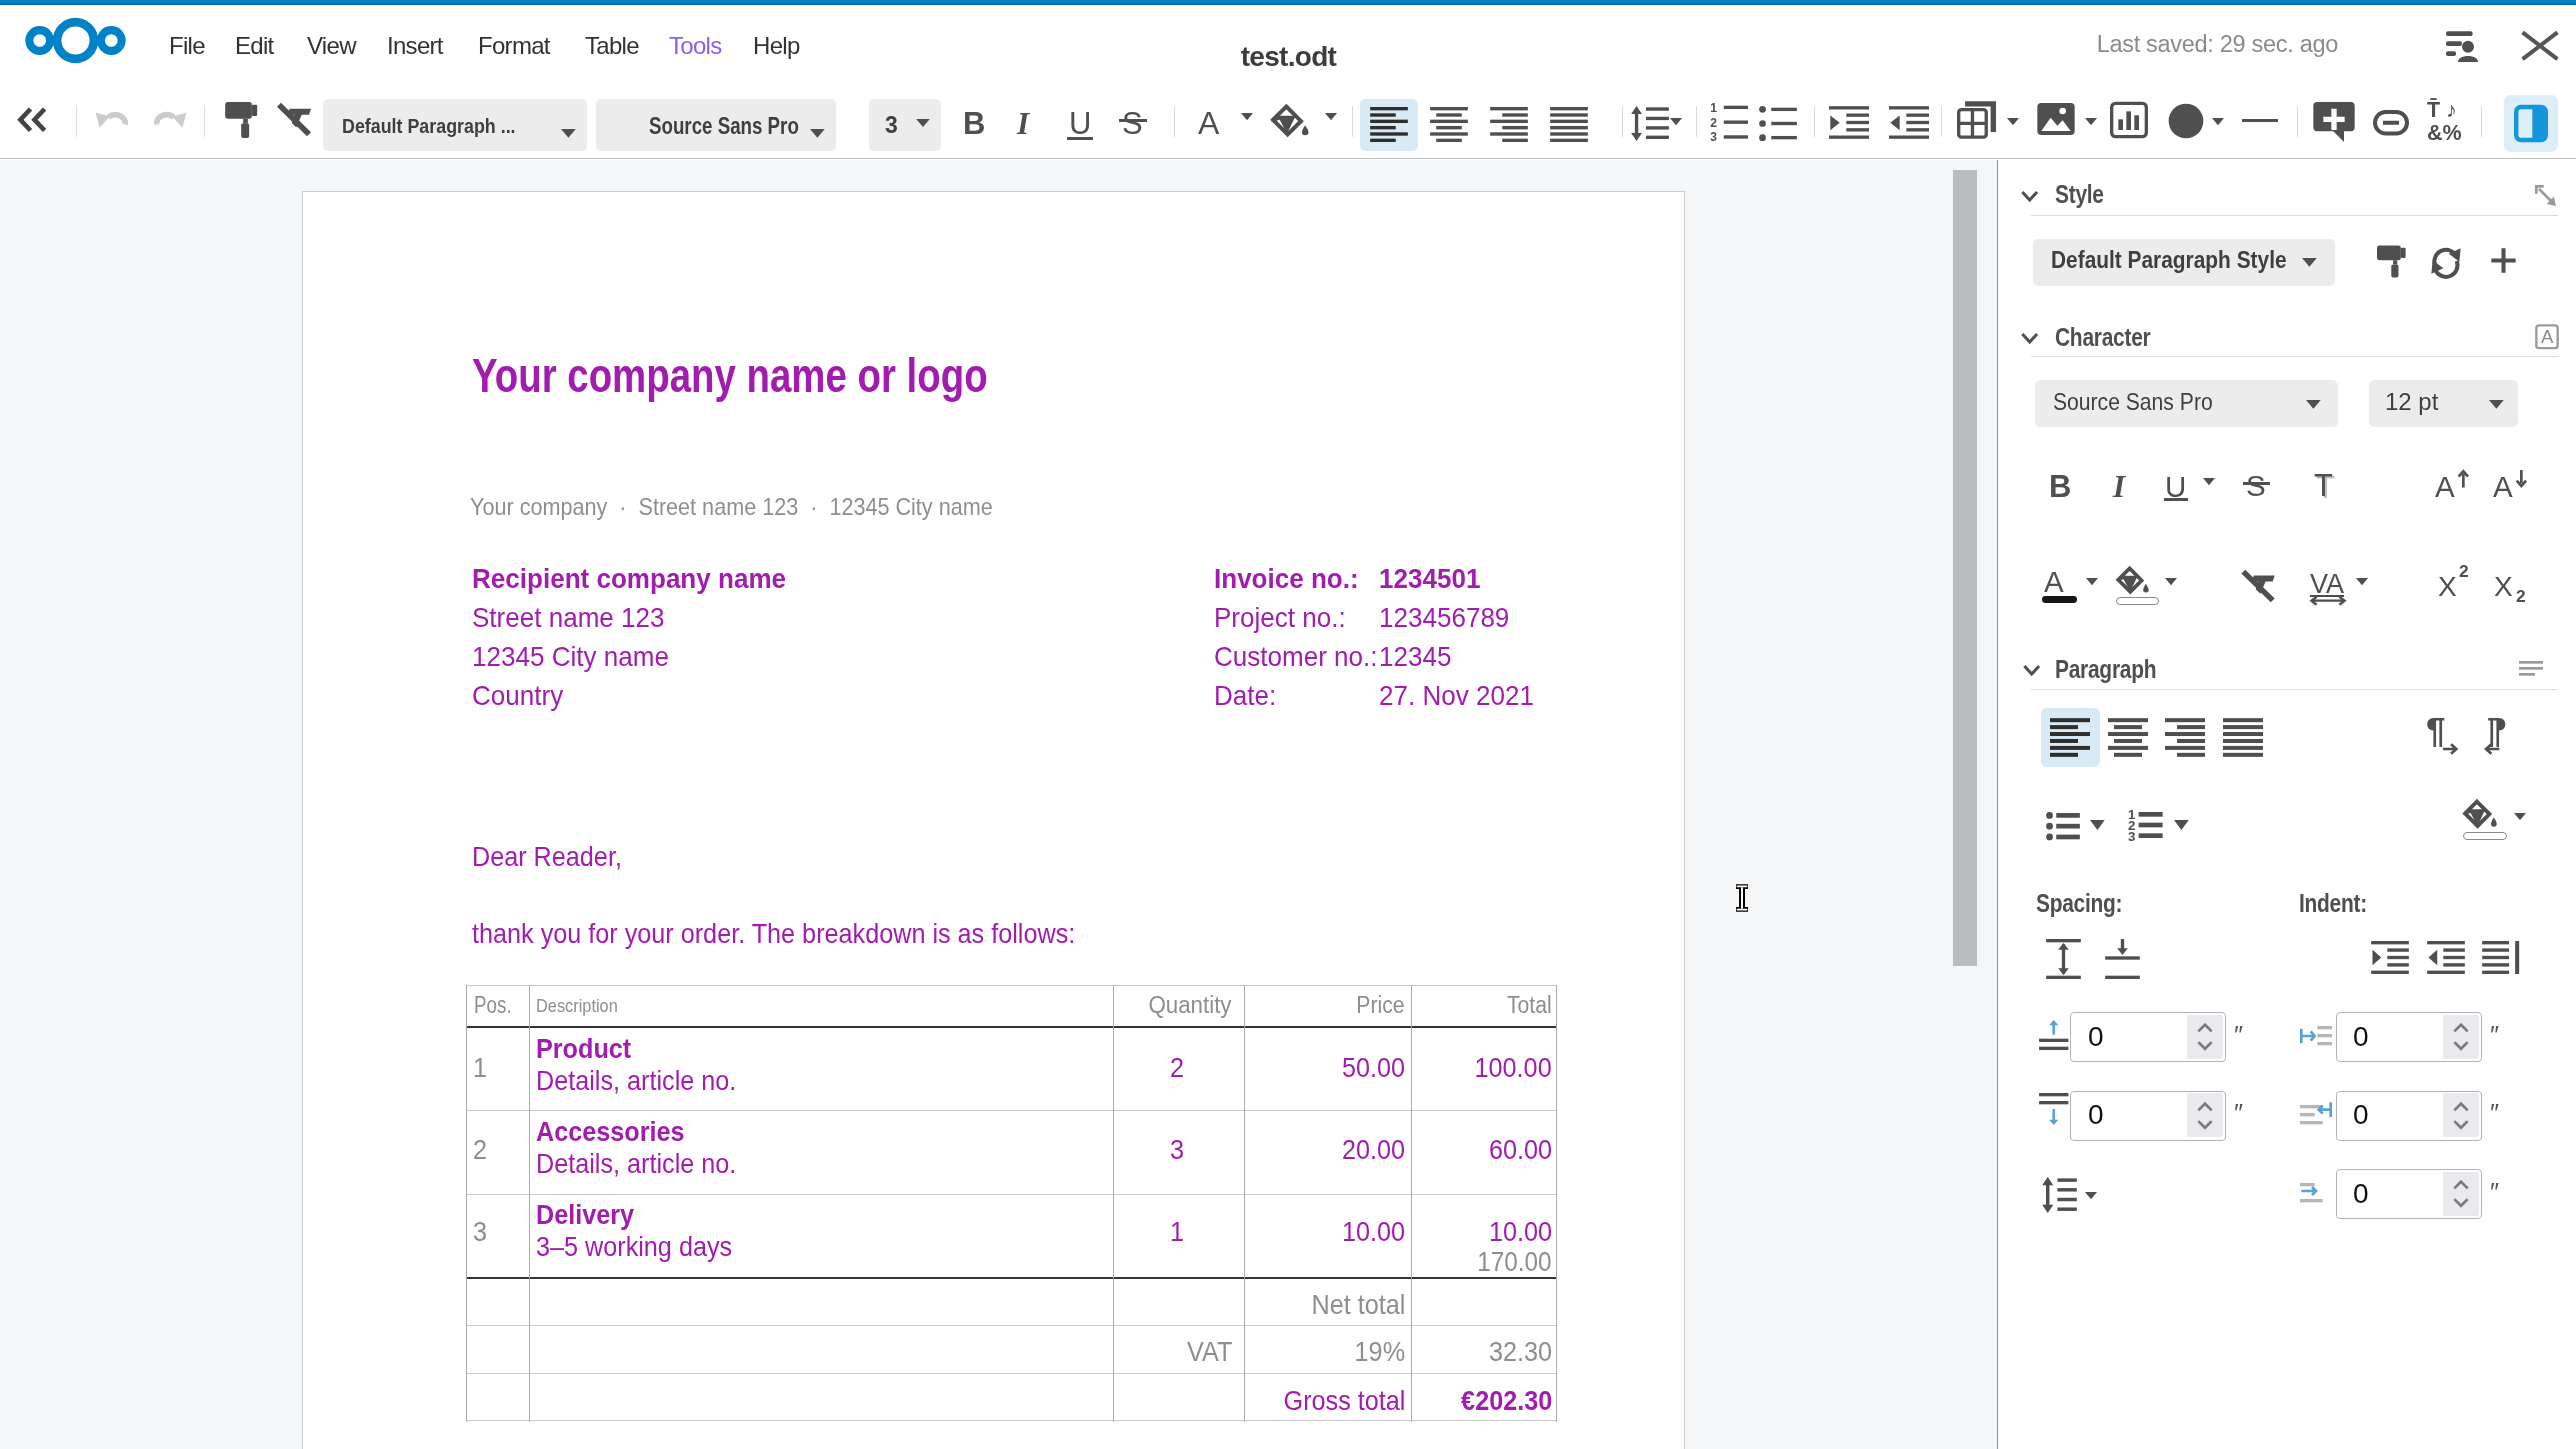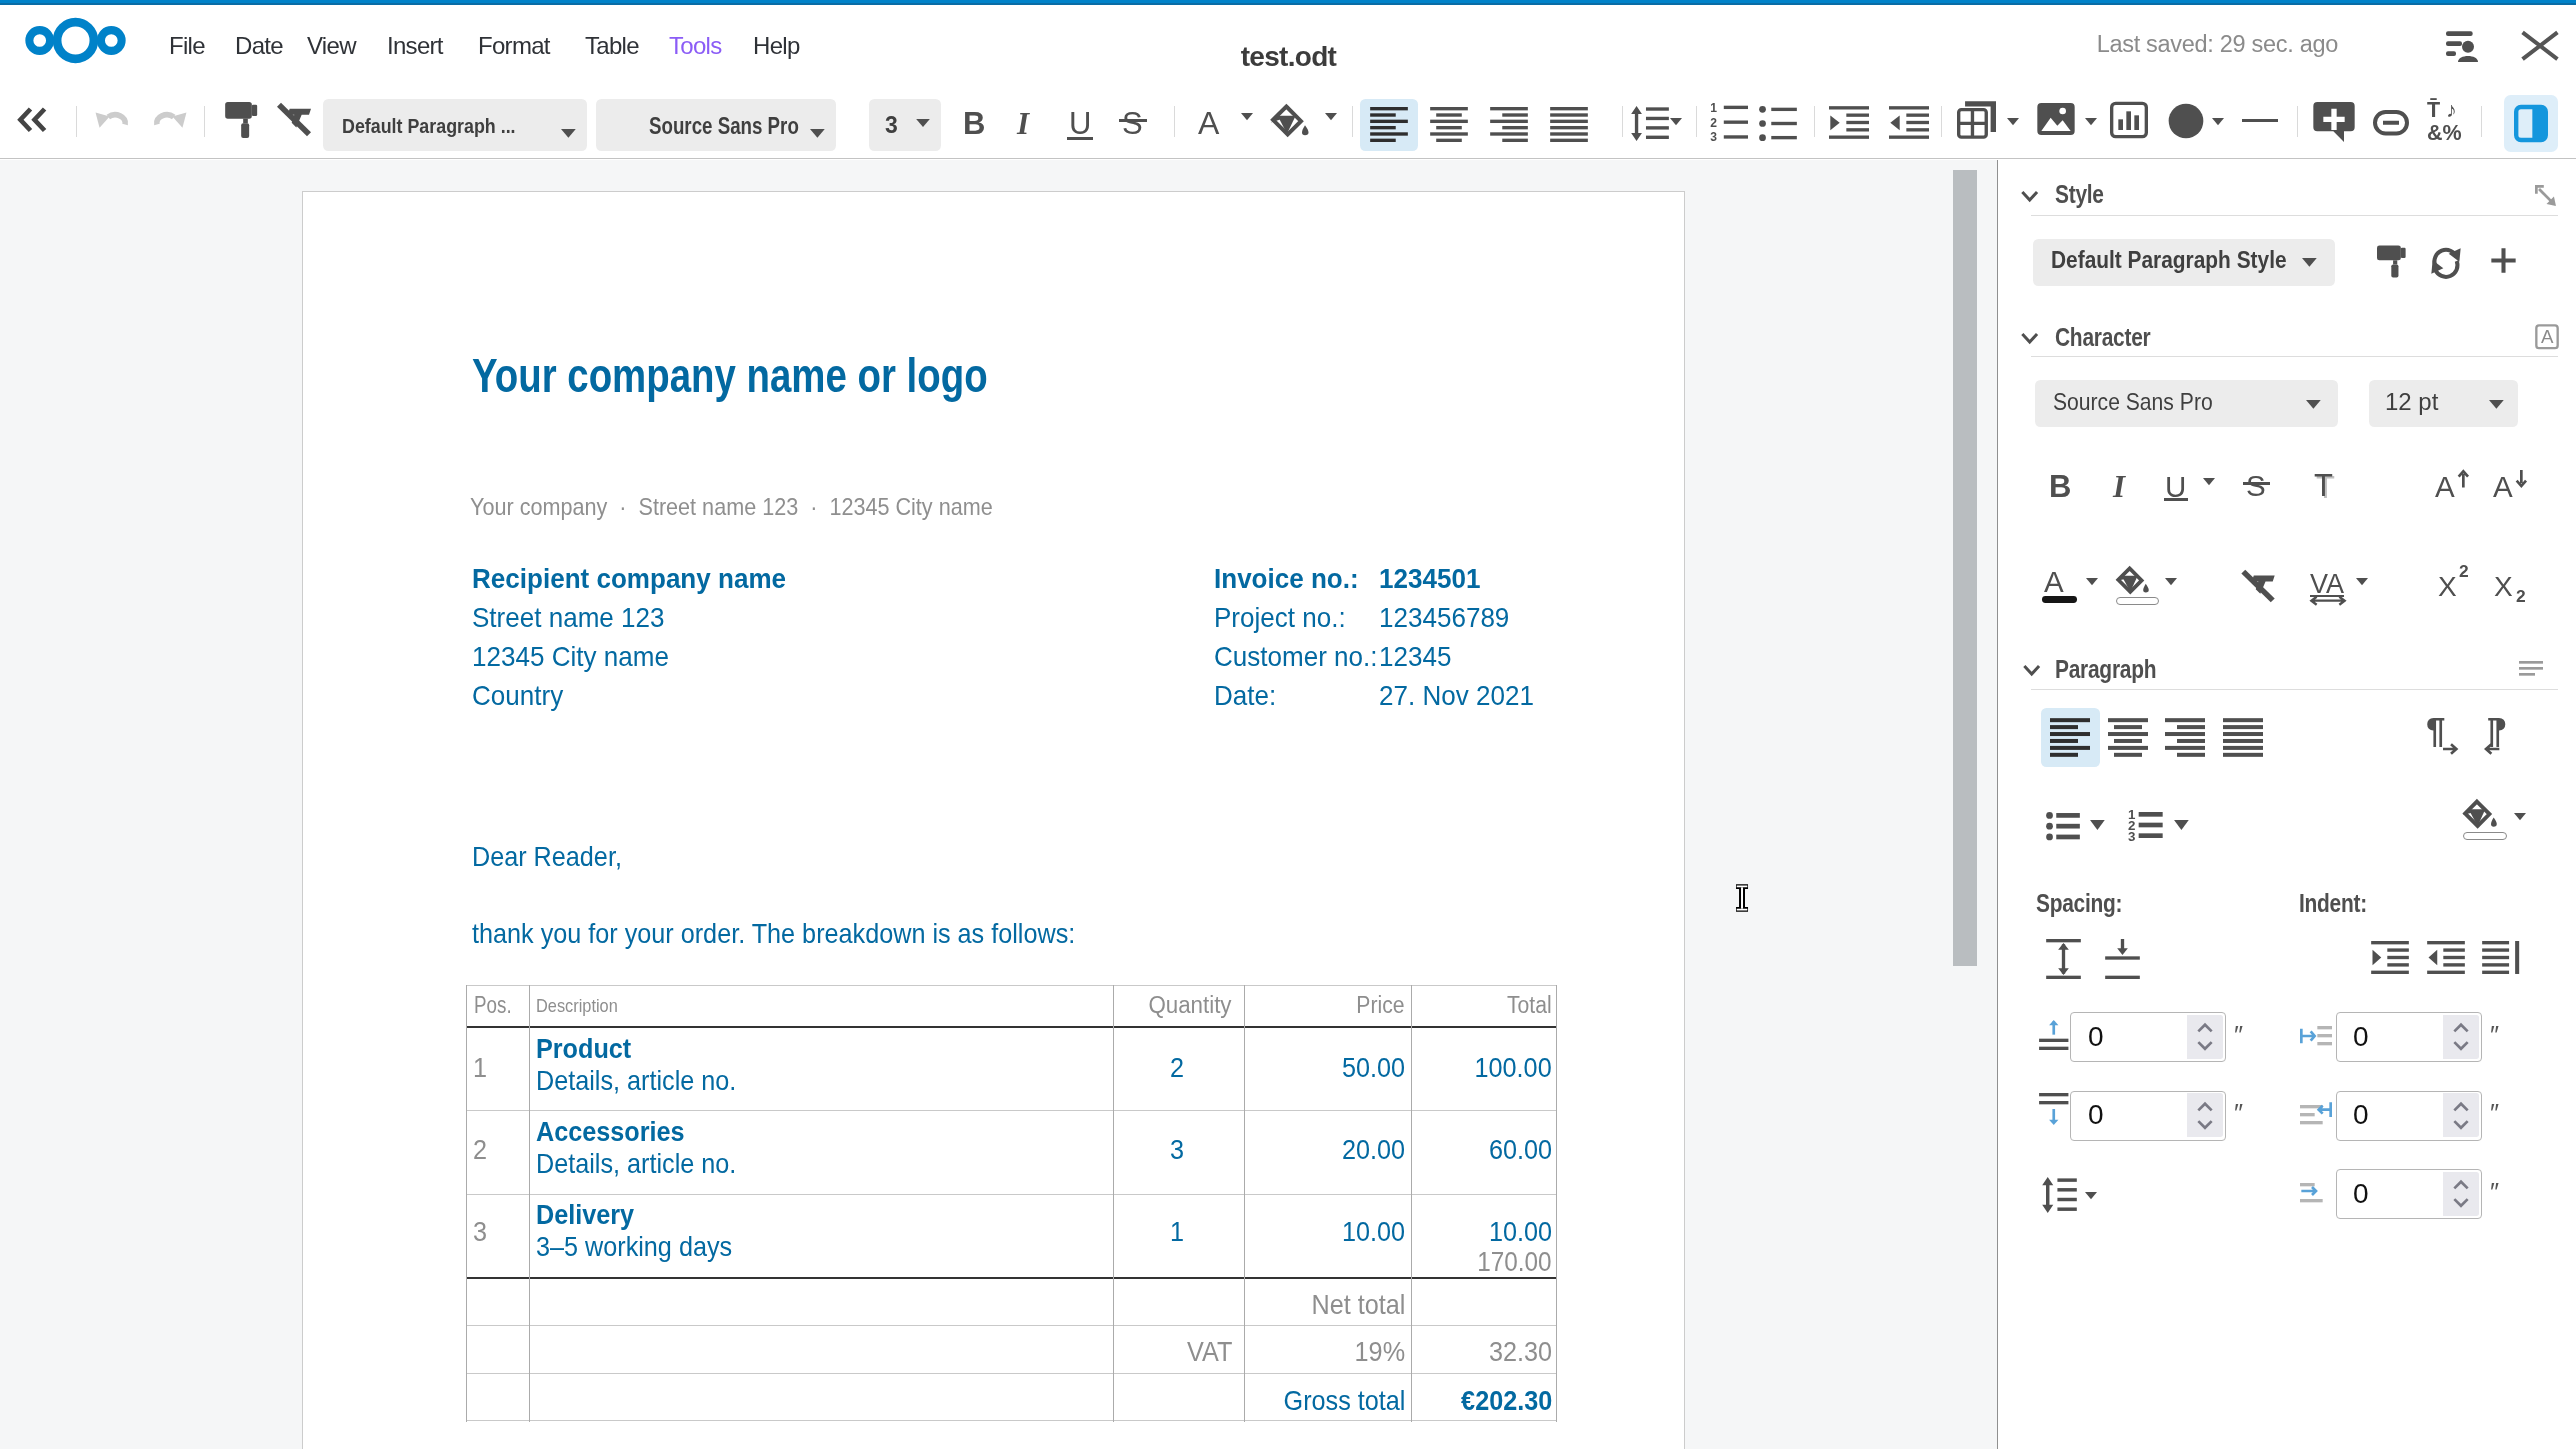--- a/index.html
+++ b/index.html
@@ -1,18 +1,18 @@
 <!DOCTYPE html>
 <html style="font-size:10.7px"><head><meta charset="utf-8">
 <style>
 html,body{margin:0;padding:0;}
 body{width:2576px;height:1449px;overflow:hidden;background:#fff;font-family:"Liberation Sans",sans-serif;}
 .a{position:absolute;}
 .t{position:absolute;white-space:nowrap;color:#333;}
-.d{position:absolute;white-space:nowrap;color:#0369a1;}
+.d{position:absolute;white-space:nowrap;color:#a21caf;}
 .g{color:#8e8e8e;}
 .b{font-weight:bold;}
 .sx{display:inline-block;transform:scaleX(0.9);transform-origin:0 50%;}
 .sxr{display:inline-block;transform:scaleX(0.9);transform-origin:100% 50%;}
 .sep{position:absolute;width:1.3px;height:31px;background:#dadada;top:106px;}
 .pill{position:absolute;background:#ececec;border-radius:5.4px;top:99px;height:52px;}
 .hl{position:absolute;height:1.3px;background:#c9c9c9;}
 .vl{position:absolute;width:1.3px;background:#ababab;}
 svg{position:absolute;overflow:visible;}
 .ic{fill:#4f4f4f;stroke:none;}
@@ -22,21 +22,21 @@
 <div class="a" style="left:0;top:0;width:2576px;height:4.7px;background:#0082c9;"></div>
 <div class="a" style="left:0;top:3.4px;width:2576px;height:1.3px;background:#0a6ca5;"></div>
 
 <svg class="a" style="left:24px;top:14.8px" width="103" height="51" viewBox="0 0 154 76">
  <circle cx="23.5" cy="38" r="15.5" fill="none" stroke="#0082c9" stroke-width="12"></circle>
  <circle cx="130.5" cy="38" r="15.5" fill="none" stroke="#0082c9" stroke-width="12"></circle>
  <circle cx="77" cy="38" r="27.5" fill="#fff" stroke="#0082c9" stroke-width="13"></circle>
 </svg>
 
 <div class="t" style="left:169px;top:31px;font-size:24px;line-height:29.5px;letter-spacing:-0.7px;color:#2f3237;">File</div>
-<div class="t" style="left:235px;top:31px;font-size:24px;line-height:29.5px;letter-spacing:-0.7px;color:#2f3237;">Date</div>
+<div class="t" style="left:235px;top:31px;font-size:24px;line-height:29.5px;letter-spacing:-0.7px;color:#2f3237;">Edit</div>
 <div class="t" style="left:307px;top:31px;font-size:24px;line-height:29.5px;letter-spacing:-0.7px;color:#2f3237;">View</div>
 <div class="t" style="left:387px;top:31px;font-size:24px;line-height:29.5px;letter-spacing:-0.7px;color:#2f3237;">Insert</div>
 <div class="t" style="left:478px;top:31px;font-size:24px;line-height:29.5px;letter-spacing:-0.7px;color:#2f3237;">Format</div>
 <div class="t" style="left:585px;top:31px;font-size:24px;line-height:29.5px;letter-spacing:-0.7px;color:#2f3237;">Table</div>
 <div class="t" style="left:669px;top:31px;font-size:24px;line-height:29.5px;letter-spacing:-0.7px;color:#8b5cf6;">Tools</div>
 <div class="t" style="left:753px;top:31px;font-size:24px;line-height:29.5px;letter-spacing:-0.7px;color:#2f3237;">Help</div>
 
 <div class="t b" style="left:1140px;top:41px;width:297px;text-align:center;font-size:28px;line-height:32px;letter-spacing:-0.7px;color:#3c3c3c;">test.odt</div>
 
 <div class="t" style="right:238px;top:30px;font-size:23.5px;line-height:29.5px;letter-spacing:-0.3px;color:#8b8b8b;">Last saved: 29 sec. ago</div>

